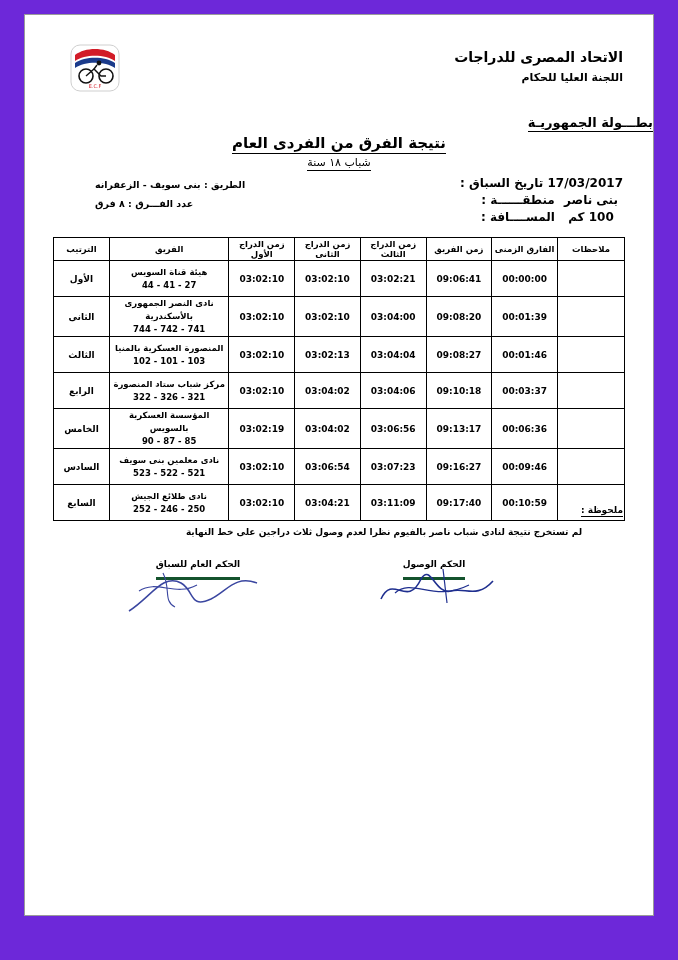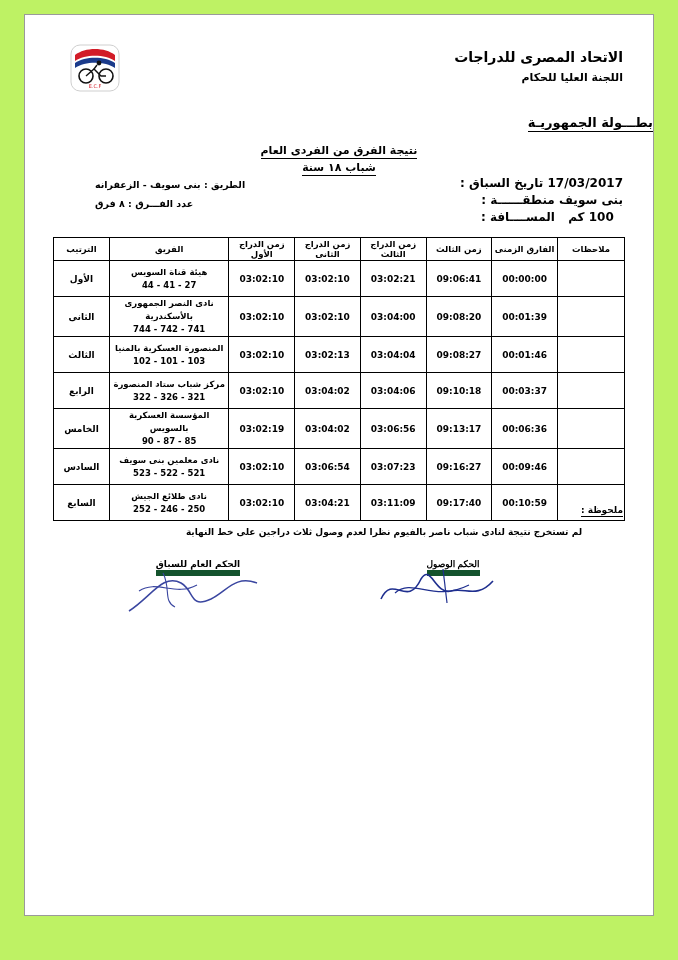--- a/index.html
+++ b/index.html
@@ -1,20 +1,20 @@
 <!DOCTYPE html>
 <html lang="ar" dir="rtl"><head>
 <meta charset="utf-8">
 <style>
   html,body{margin:0;padding:0;background:#f0f0f0;}
   body{
     font-family:"DejaVu Sans", sans-serif;
   }
   .page{
-    width:678px;height:960px;background:#bef264;position:relative;
+    width:678px;height:960px;background:#6d28d9;position:relative;
     margin:0 auto;overflow:hidden;
   }
   .sheet{
     position:absolute;left:24px;top:14px;width:630px;height:902px;
     border:1px solid #9a9a9a;background:#fff;box-sizing:border-box;
   }
   
   .header{
     position:absolute;top:28px;left:0;right:0;height:70px;
   }
@@ -30,23 +30,23 @@
   .logo{
     position:absolute;left:36px;top:0px;width:68px;height:50px;
   }
   .logo svg{display:block;}
   
   .doc-title{
     position:absolute;top:100px;left:0;right:0;text-align:center;
   }
   .doc-title .l1{font-size:13px;font-weight:bold;color:#000;text-align:right;}
   .doc-title .l1 .und{border-bottom:1px solid #000;padding-bottom:1px;}
-  .doc-title .l2{font-size:11px;font-weight:bold;color:#000;margin-top:14px;}
+  .doc-title .l2{font-size:15px;font-weight:bold;color:#000;margin-top:4px;}
   .doc-title .l2 .und{border-bottom:1px solid #000;padding-bottom:1px;}
-  .doc-title .l3{font-size:11px;font-weight:bold;color:#000;margin-top:4px;}
+  .doc-title .l3{font-size:11px;font-weight:normal;color:#000;margin-top:4px;}
   .doc-title .l3 .und{border-bottom:1px solid #000;padding-bottom:1px;}
   
   .meta-right{
     position:absolute;top:160px;right:30px;text-align:right;font-size:12px;font-weight:bold;color:#000;line-height:17px;
   }
   .meta-right .row{white-space:nowrap;}
   .meta-right .lbl{display:inline-block;min-width:62px;}
   .meta-right .val{display:inline-block;min-width:64px;text-align:center;}
   .meta-left{
     position:absolute;top:160px;left:70px;text-align:left;font-size:9.5px;font-weight:bold;color:#000;line-height:19px;
@@ -88,22 +88,22 @@
     position:absolute;top:490px;right:30px;font-size:9px;font-weight:bold;color:#000;
     border-bottom:1px solid #000;padding-bottom:1px;
   }
   .remarks-text{
     position:absolute;top:512px;right:30px;left:120px;text-align:center;font-size:9px;font-weight:bold;color:#000;
   }
   
   .sig{
     position:absolute;font-size:9px;font-weight:bold;color:#000;text-align:center;
   }
-  .sig .name{border-bottom:6px solid #14532d;padding-bottom:1px;display:inline-block;}
-  .sig-right{top:544px;right:140px;width:120px;font-family:Liberation Serif, serif;}
+  .sig .name{border-bottom:3px solid #14532d;padding-bottom:8px;display:inline-block;}
+  .sig-right{top:544px;right:159px;width:120px;}
   .sig-left{top:544px;left:108px;width:130px;}
   .scribble{position:absolute;}
   .scribble svg{display:block;}
 </style>
 </head>
 <body>
 
 <div class="page">
   <div class="sheet">
 
@@ -132,40 +132,40 @@
       <div class="l2"><span class="und">نتيجة الفرق من الفردى العام</span></div>
       <div class="l3"><span class="und">شباب ١٨ سنة</span></div>
     </div>
 
     <div class="meta-right">
       <div class="row">
         <span class="val">17/03/2017</span>
         <span class="lbl">تاريخ السباق :</span>
       </div>
       <div class="row">
-        <span class="val">بنى سويف</span>
+        <span class="val">بنى ناصر</span>
         <span class="lbl">منطقــــــة :</span>
       </div>
       <div class="row">
         <span class="val">100 كم</span>
         <span class="lbl">المســــافة :</span>
       </div>
     </div>
 
     <div class="meta-left">
       <div>الطريق : بنى سويف - الزعفرانه</div>
       <div>عدد الفـــرق : ٨ فرق</div>
     </div>
 
     <table class="results">
       <thead>
         <tr>
           <th class="col-notes">ملاحظات</th>
           <th class="col-gap">الفارق الزمنى</th>
-          <th class="col-team-time">زمن الثالث</th>
+          <th class="col-team-time">زمن الفريق</th>
           <th class="col-r3">زمن الدراج الثالث</th>
           <th class="col-r2">زمن الدراج الثانى</th>
           <th class="col-r1">زمن الدراج الأول</th>
           <th class="col-team">الفريق</th>
           <th class="col-rank">الترتيب</th>
         </tr>
       </thead>
       <tbody>
 
         <tr>

